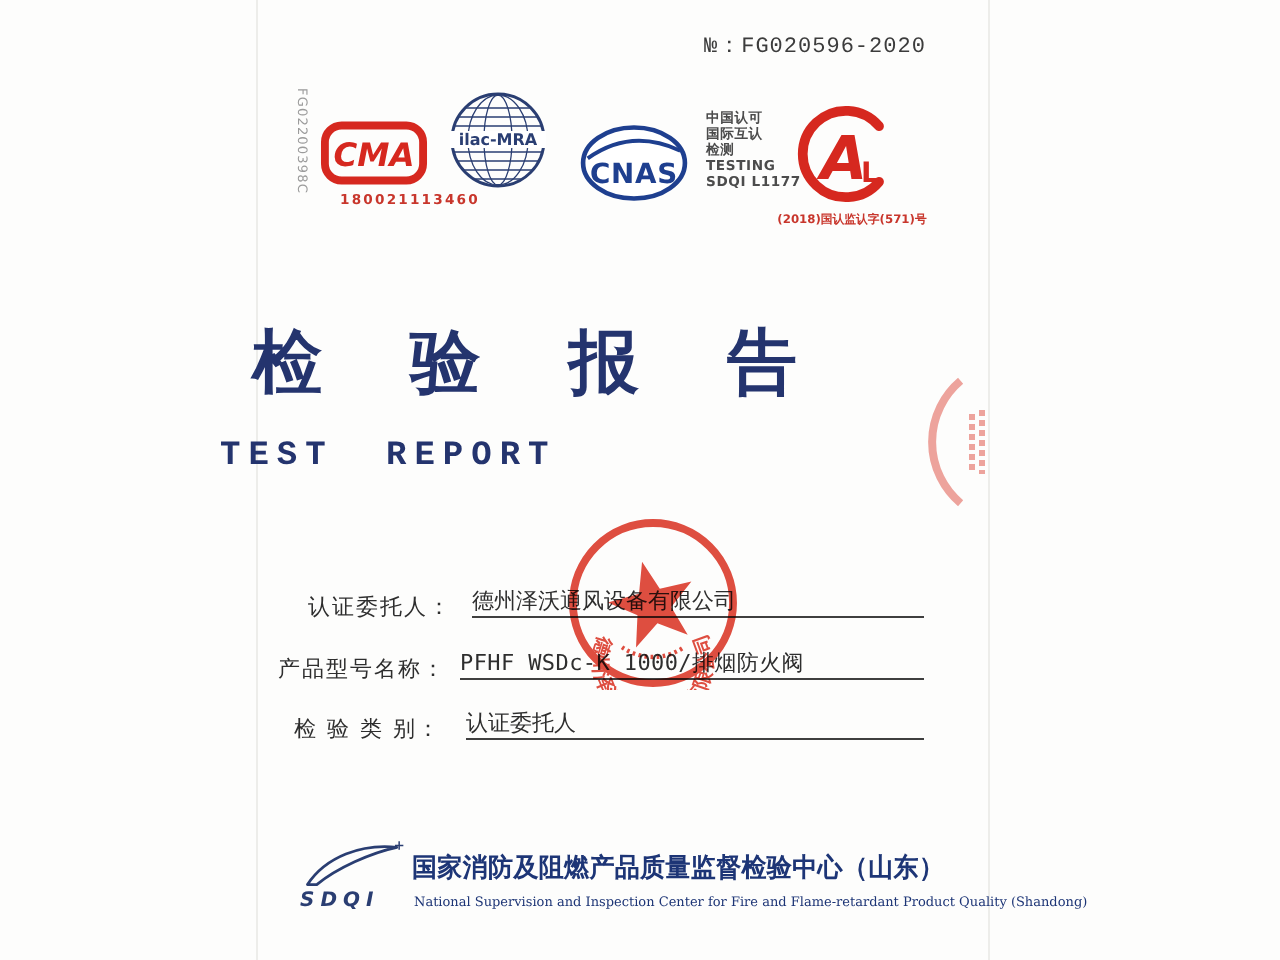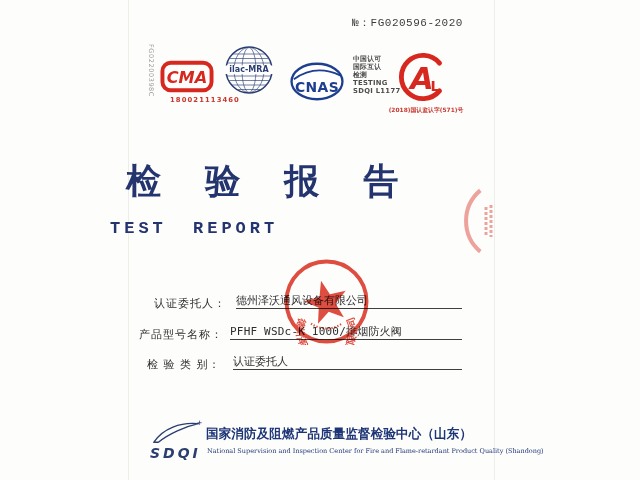--- a/index.html
+++ b/index.html
@@ -28,21 +28,21 @@
   .title-en{margin-top:14px;font-family:Liberation Mono, monospace;font-size:17px;font-weight:bold;letter-spacing:4px;word-spacing:12px;}
   
   .form-label{position:absolute;font-size:11px;color:#2e2e2e;letter-spacing:1px;white-space:nowrap;}
   .form-value{position:absolute;font-size:11px;color:#2e2e2e;border-bottom:1.4px solid #3f3f3f;padding-bottom:2px;white-space:nowrap;height:13px;}
   .mono{font-family:"DejaVu Sans Mono",monospace;letter-spacing:.2px;}
   
   .seal{left:283px;top:258px;mix-blend-mode:multiply;opacity:.9;}
   .partial-stamp{left:458px;top:183px;opacity:.55;}
   
   .footer-logo{left:150px;top:419px;}
-  .footer-logo-text{left:150px;top:445px;font-size:14px;font-weight:bold;font-style:italic;color:#2a3e72;letter-spacing:3px;}
+  .footer-logo-text{left:150px;top:445px;font-size:10px;font-weight:bold;font-style:italic;color:#2a3e72;letter-spacing:3px;}
   .footer-zh{left:206px;top:425px;font-size:13px;font-weight:bold;color:#1d3576;white-space:nowrap;letter-spacing:.2px;transform:scaleX(.96);transform-origin:left center;}
   .footer-en{left:207px;top:447px;font-family:"DejaVu Serif",serif;font-size:6.5px;color:#1d3576;white-space:nowrap;text-align:center;}
 </style>
 </head>
 <body>
 
 <div class="page-edge" style="left:128px"></div>
 <div class="page-edge" style="left:494px"></div>
 
 <div class="abs report-no"><span>№：</span><span>FG020596-2020</span></div>

